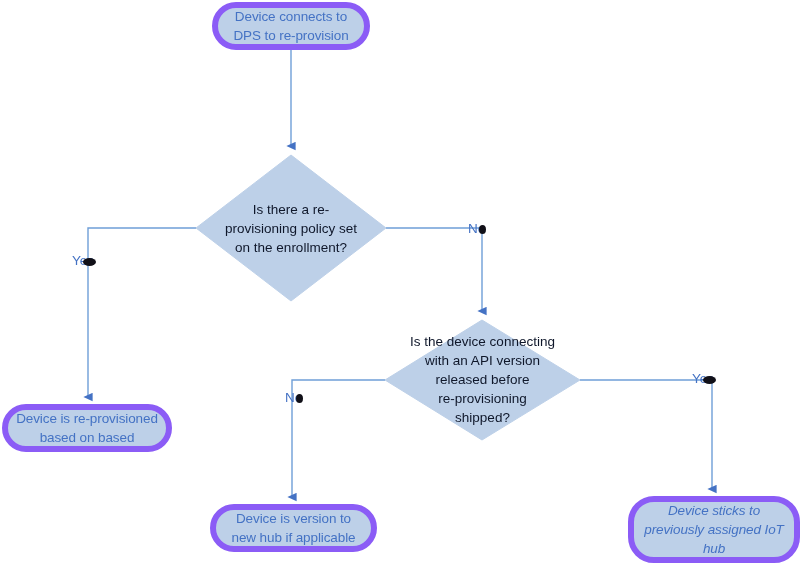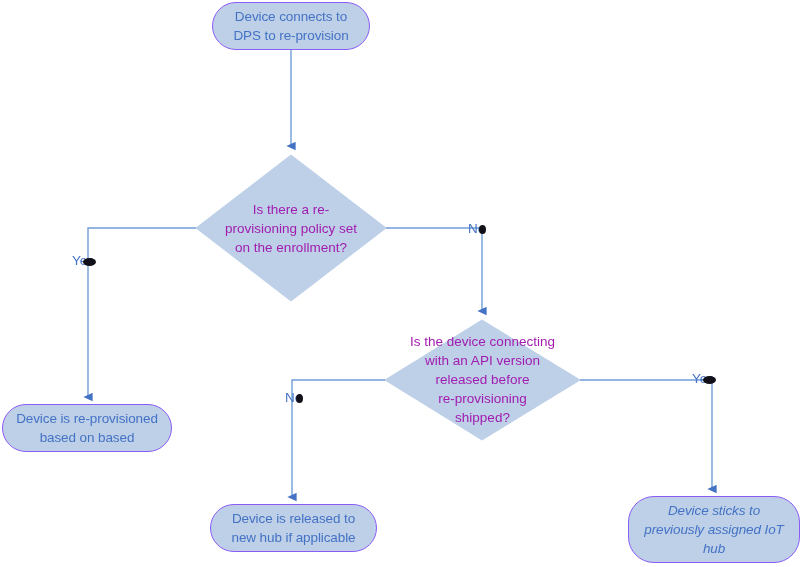--- a/index.html
+++ b/index.html
@@ -34,26 +34,26 @@
     justify-content: center;
     text-align: center;
     color: #4472c4;
     font-size: 13.5px;
     line-height: 19px;
     letter-spacing: -0.1px;
     white-space: pre-line;
   }
   .terminator {
     background: #bdd0e8;
-    border: 1px solid #8b5cf6;
+    border: 6px solid #8b5cf6;
     border-radius: 26px;
   }
   .decision-label {
     position: absolute;
-    color: #a21caf;
+    color: #0f172a;
     font-size: 13.5px;
     line-height: 19px;
     text-align: center;
     white-space: pre-line;
     display: flex;
     align-items: center;
     justify-content: center;
     pointer-events: none;
   }
   .edge-label {
@@ -119,21 +119,21 @@
 re-provisioning
 shipped?</span>
   </div>
 
   <div class="node terminator" style="left:2px; top:404px; width:170px; height:48px;">
     <span>Device is re-provisioned
 based on based</span>
   </div>
 
   <div class="node terminator" style="left:210px; top:504px; width:167px; height:48px;">
-    <span>Device is released to
+    <span>Device is version to
 new hub if applicable</span>
   </div>
 
   <div class="node terminator" style="left:628px; top:496px; width:172px; height:67px;font-style:italic;">
     <span>Device sticks to
 previously assigned IoT
 hub</span>
   </div>
 
   <div class="edge-label" style="left:72px; top:253px;">

